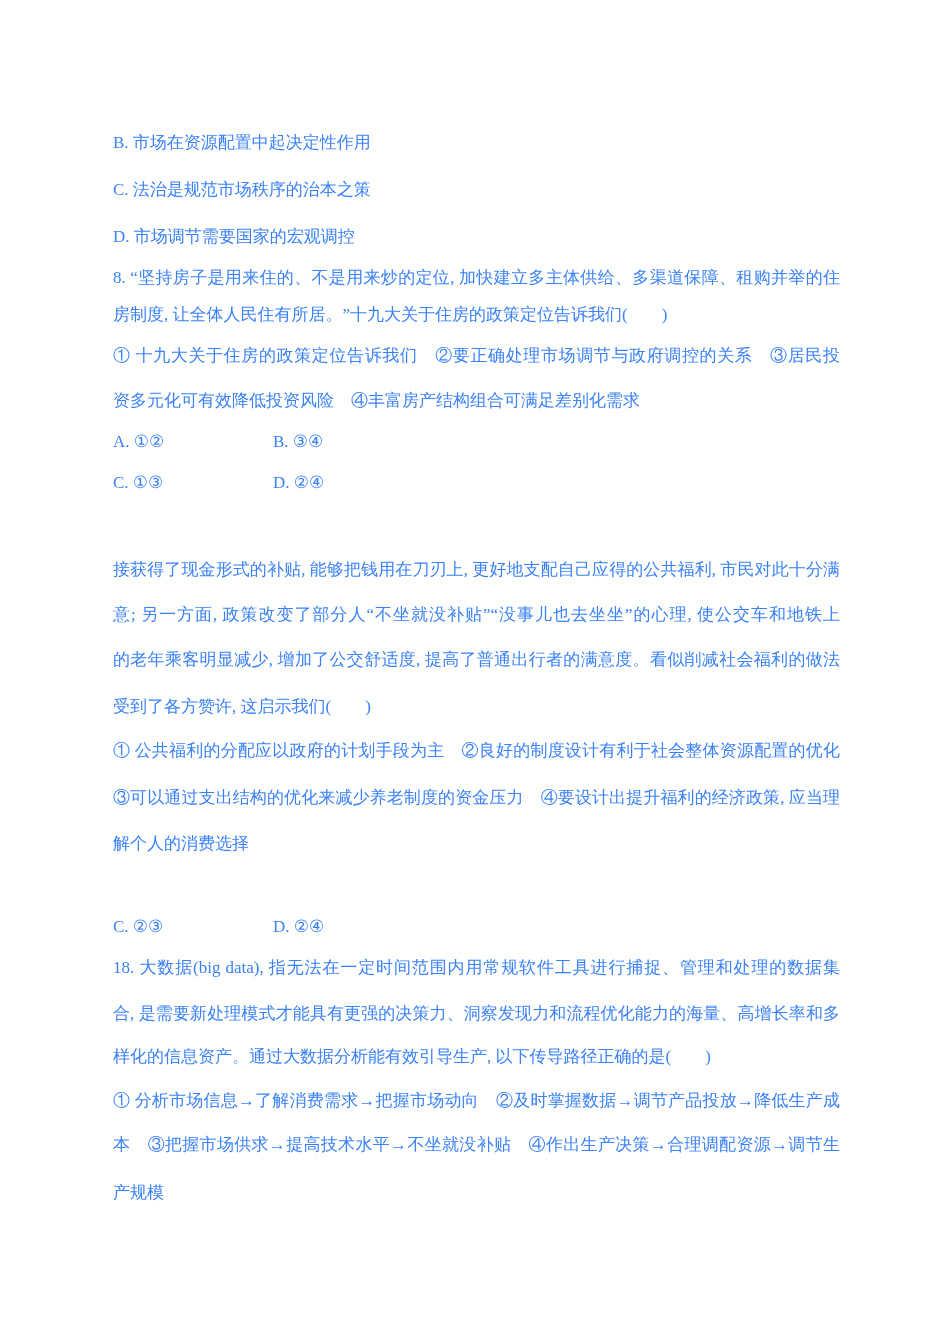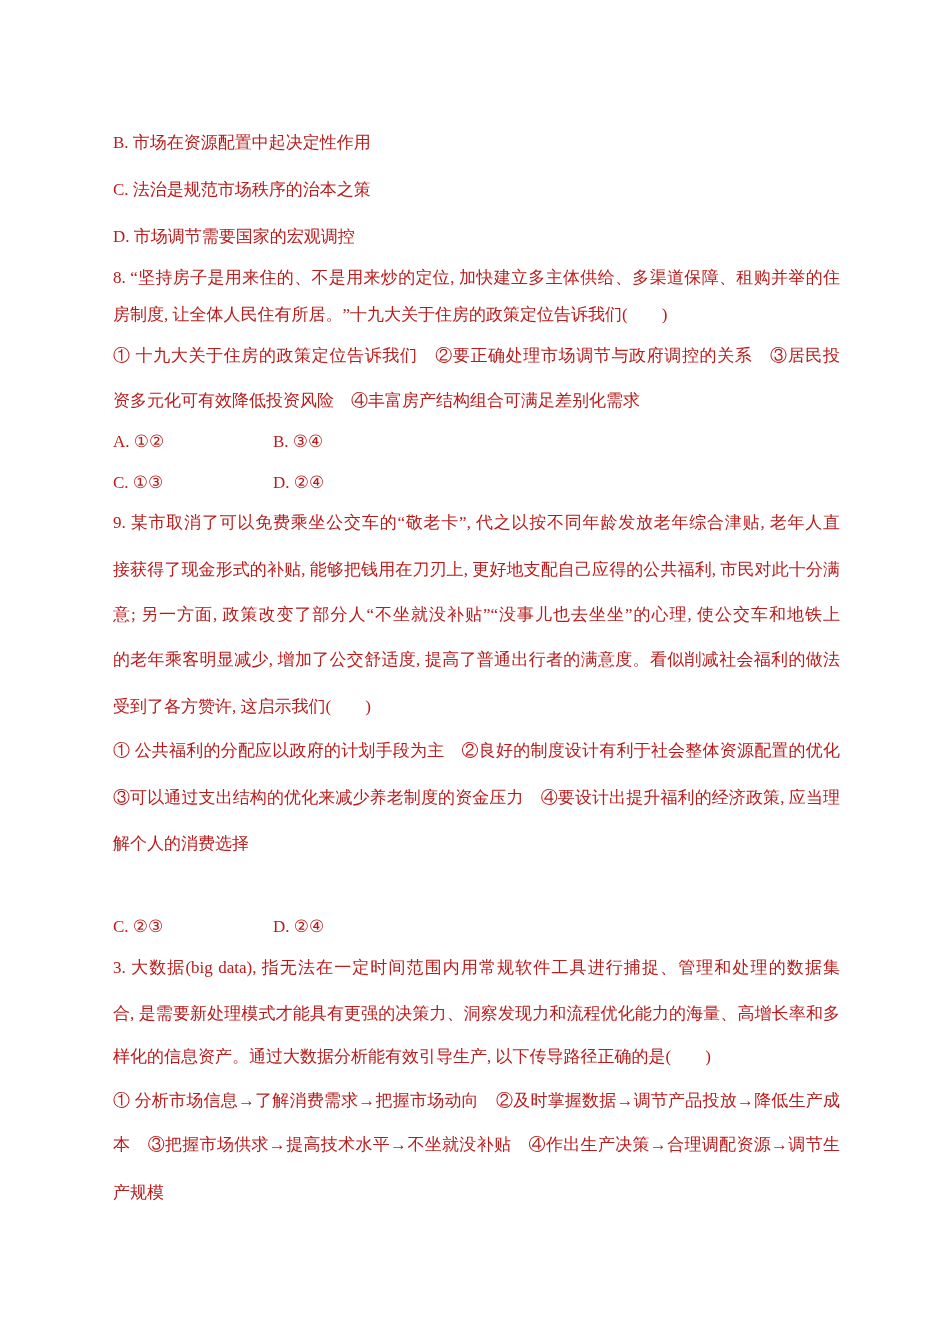--- a/index.html
+++ b/index.html
@@ -8,21 +8,21 @@
     background: #ffffff;
   }
   .page {
     position: relative;
     width: 950px;
     height: 1344px;
     background: #ffffff;
     overflow: hidden;
     font-family: "Liberation Serif", "DejaVu Serif", serif;
     font-size: 17px;
-    color: #b91c1c;
+    color: #3b82f6;
   }
   .line {
     position: absolute;
     left: 113px;
     width: 727px;
     line-height: 24px;
     white-space: nowrap;
   }
   
   .line.fill {
@@ -54,33 +54,32 @@
   <div class="line" style="top:389px">资多元化可有效降低投资风险　④丰富房产结构组合可满足差别化需求</div>
   <div class="line" style="top:430px">
     <span>A. ①②</span>
     <span class="opt2">B. ③④</span>
   </div>
   <div class="line" style="top:471px">
     <span>C. ①③</span>
     <span class="opt2">D. ②④</span>
   </div>
 
-  <div class="line fill" style="top:511px">9. 某市取消了可以免费乘坐公交车的“敬老卡”, 代之以按不同年龄发放老年综合津贴, 老年人直</div>
   <div class="line fill" style="top:558px">接获得了现金形式的补贴, 能够把钱用在刀刃上, 更好地支配自己应得的公共福利, 市民对此十分满</div>
   <div class="line fill" style="top:603px">意; 另一方面, 政策改变了部分人“不坐就没补贴”“没事儿也去坐坐”的心理, 使公交车和地铁上</div>
   <div class="line fill" style="top:648px">的老年乘客明显减少, 增加了公交舒适度, 提高了普通出行者的满意度。看似削减社会福利的做法</div>
   <div class="line" style="top:695px">受到了各方赞许, 这启示我们(　　)</div>
   <div class="line fill" style="top:739px">① 公共福利的分配应以政府的计划手段为主　②良好的制度设计有利于社会整体资源配置的优化</div>
   <div class="line fill" style="top:786px">③可以通过支出结构的优化来减少养老制度的资金压力　④要设计出提升福利的经济政策, 应当理</div>
   <div class="line" style="top:832px">解个人的消费选择</div>
   <div class="line" style="top:915px">
     <span>C. ②③</span>
     <span class="opt2">D. ②④</span>
   </div>
 
-  <div class="line fill" style="top:956px">3. 大数据(big data), 指无法在一定时间范围内用常规软件工具进行捕捉、管理和处理的数据集</div>
+  <div class="line fill" style="top:956px">18. 大数据(big data), 指无法在一定时间范围内用常规软件工具进行捕捉、管理和处理的数据集</div>
   <div class="line fill" style="top:1002px">合, 是需要新处理模式才能具有更强的决策力、洞察发现力和流程优化能力的海量、高增长率和多</div>
   <div class="line" style="top:1045px">样化的信息资产。通过大数据分析能有效引导生产, 以下传导路径正确的是(　　)</div>
   <div class="line fill" style="top:1089px">① 分析市场信息→了解消费需求→把握市场动向　②及时掌握数据→调节产品投放→降低生产成</div>
   <div class="line fill" style="top:1133px">本　③把握市场供求→提高技术水平→不坐就没补贴　④作出生产决策→合理调配资源→调节生</div>
   <div class="line" style="top:1181px">产规模</div>
 
 </div>
 
 </body></html>

